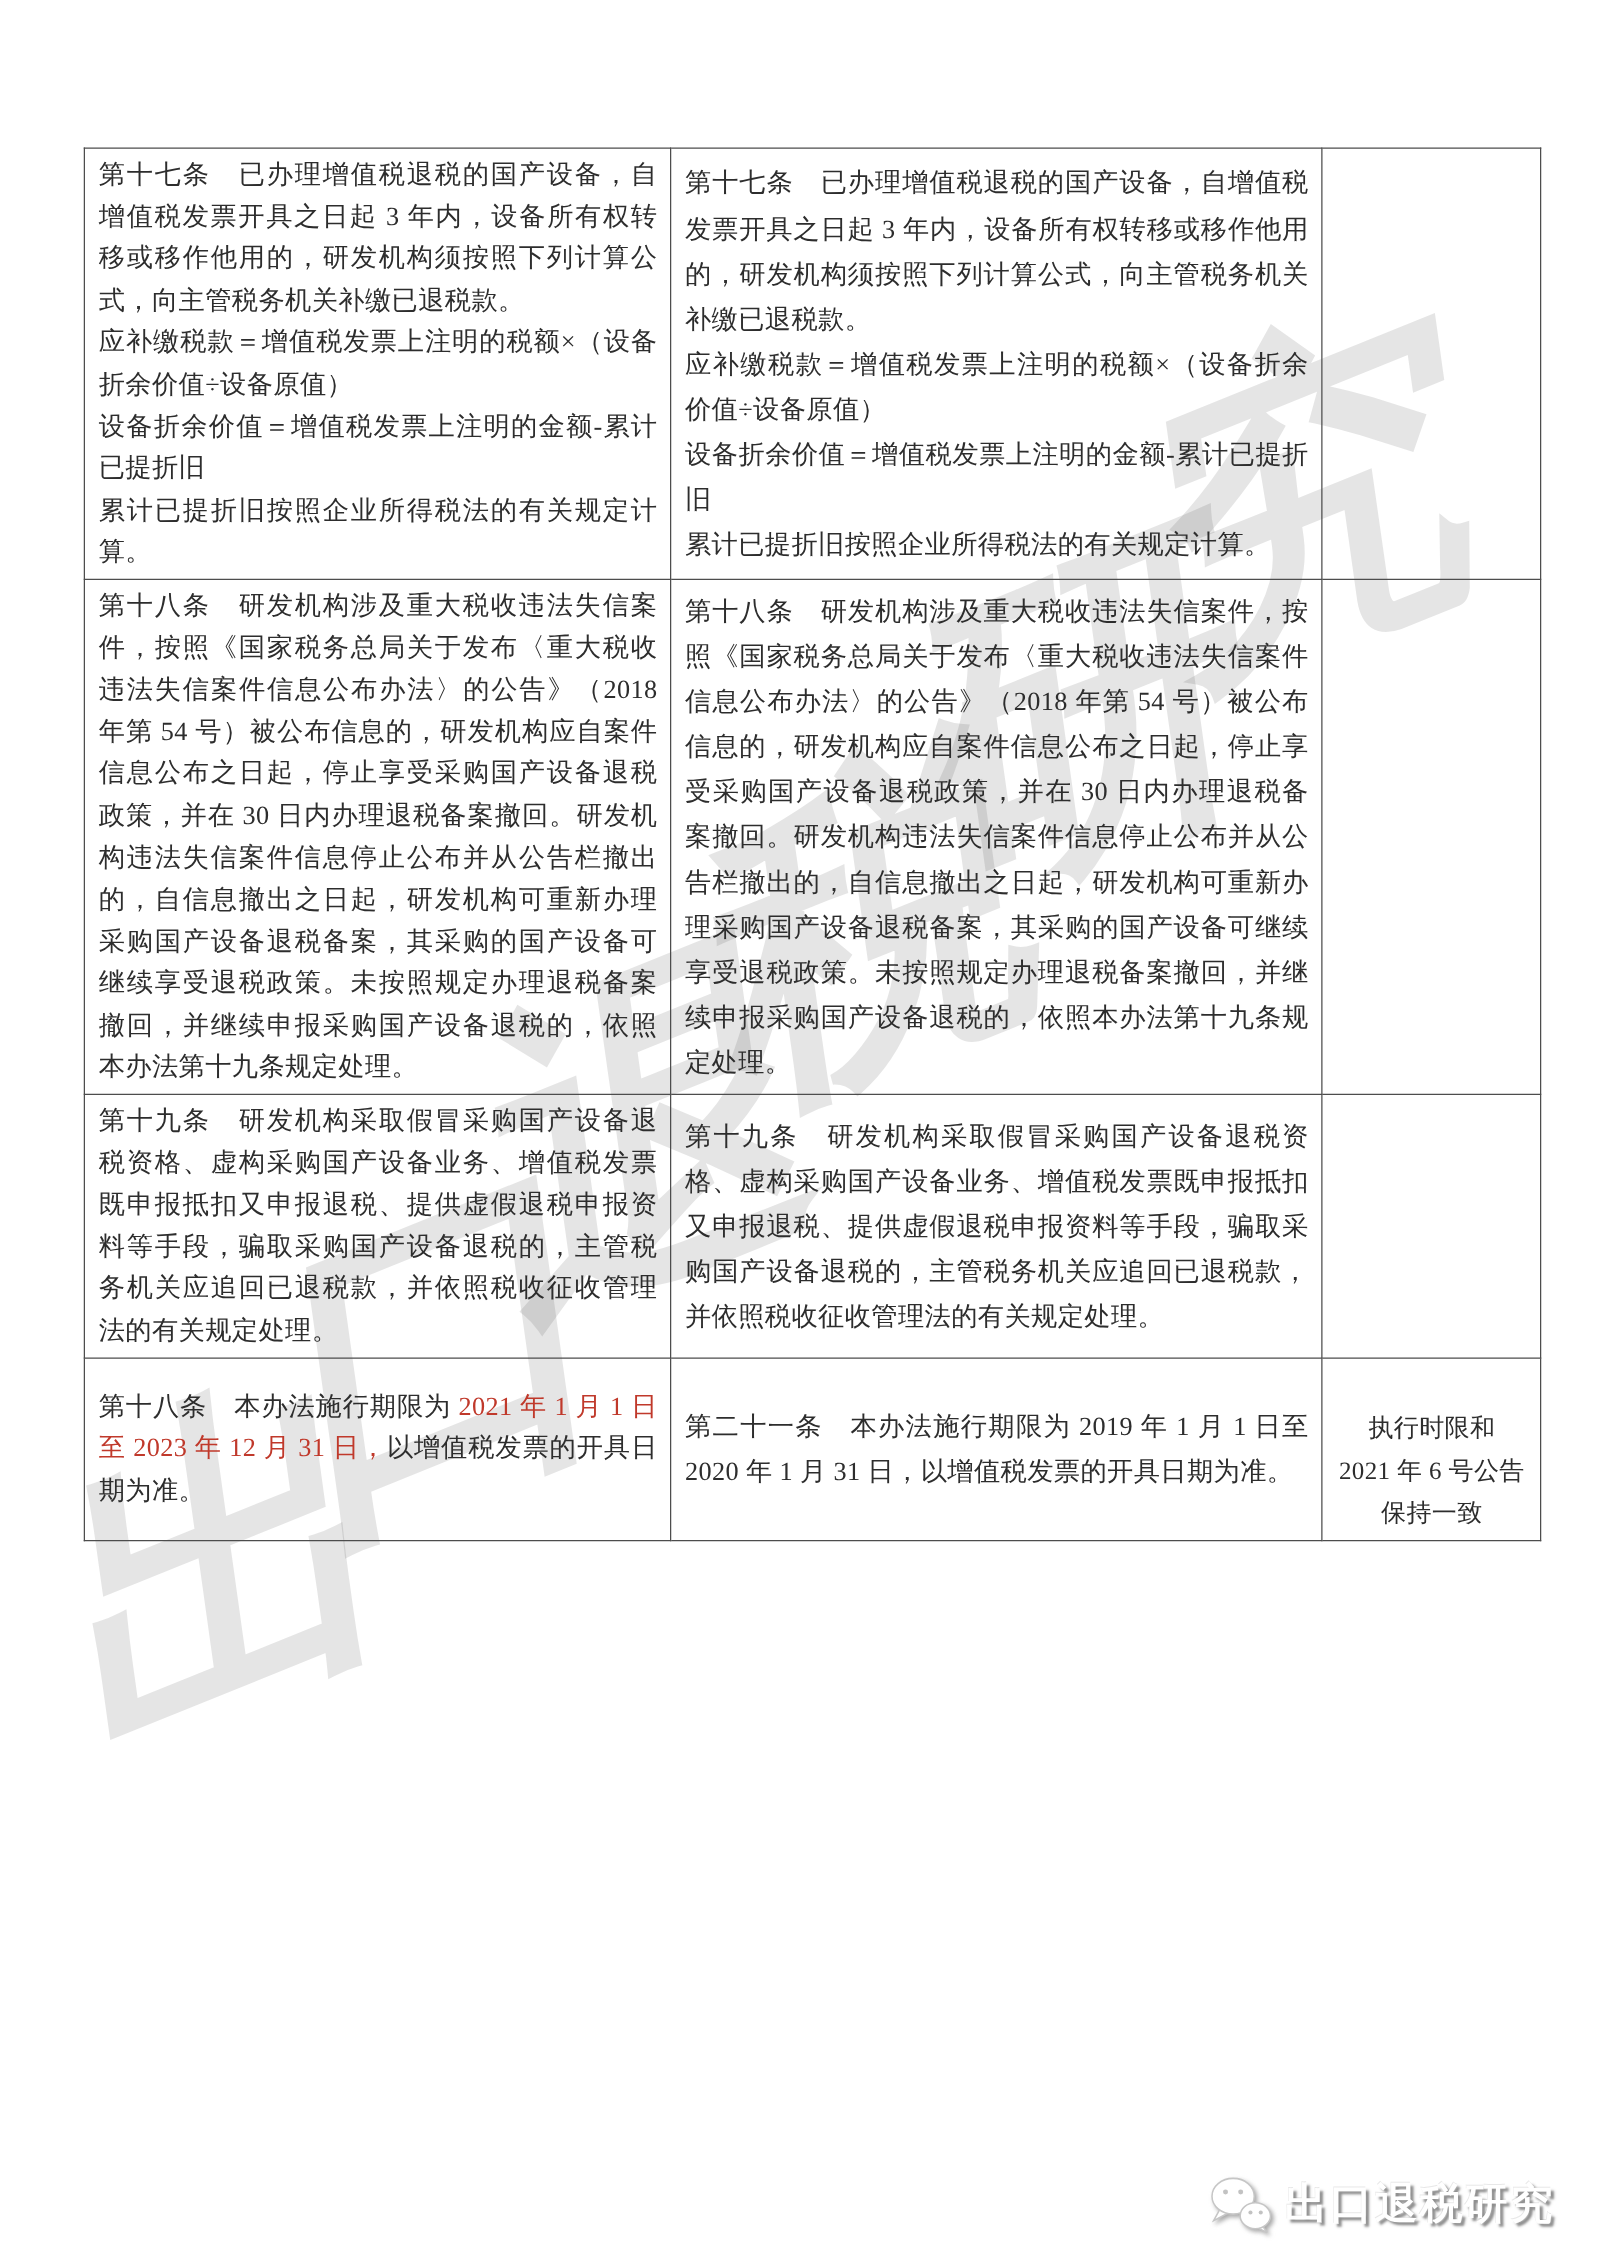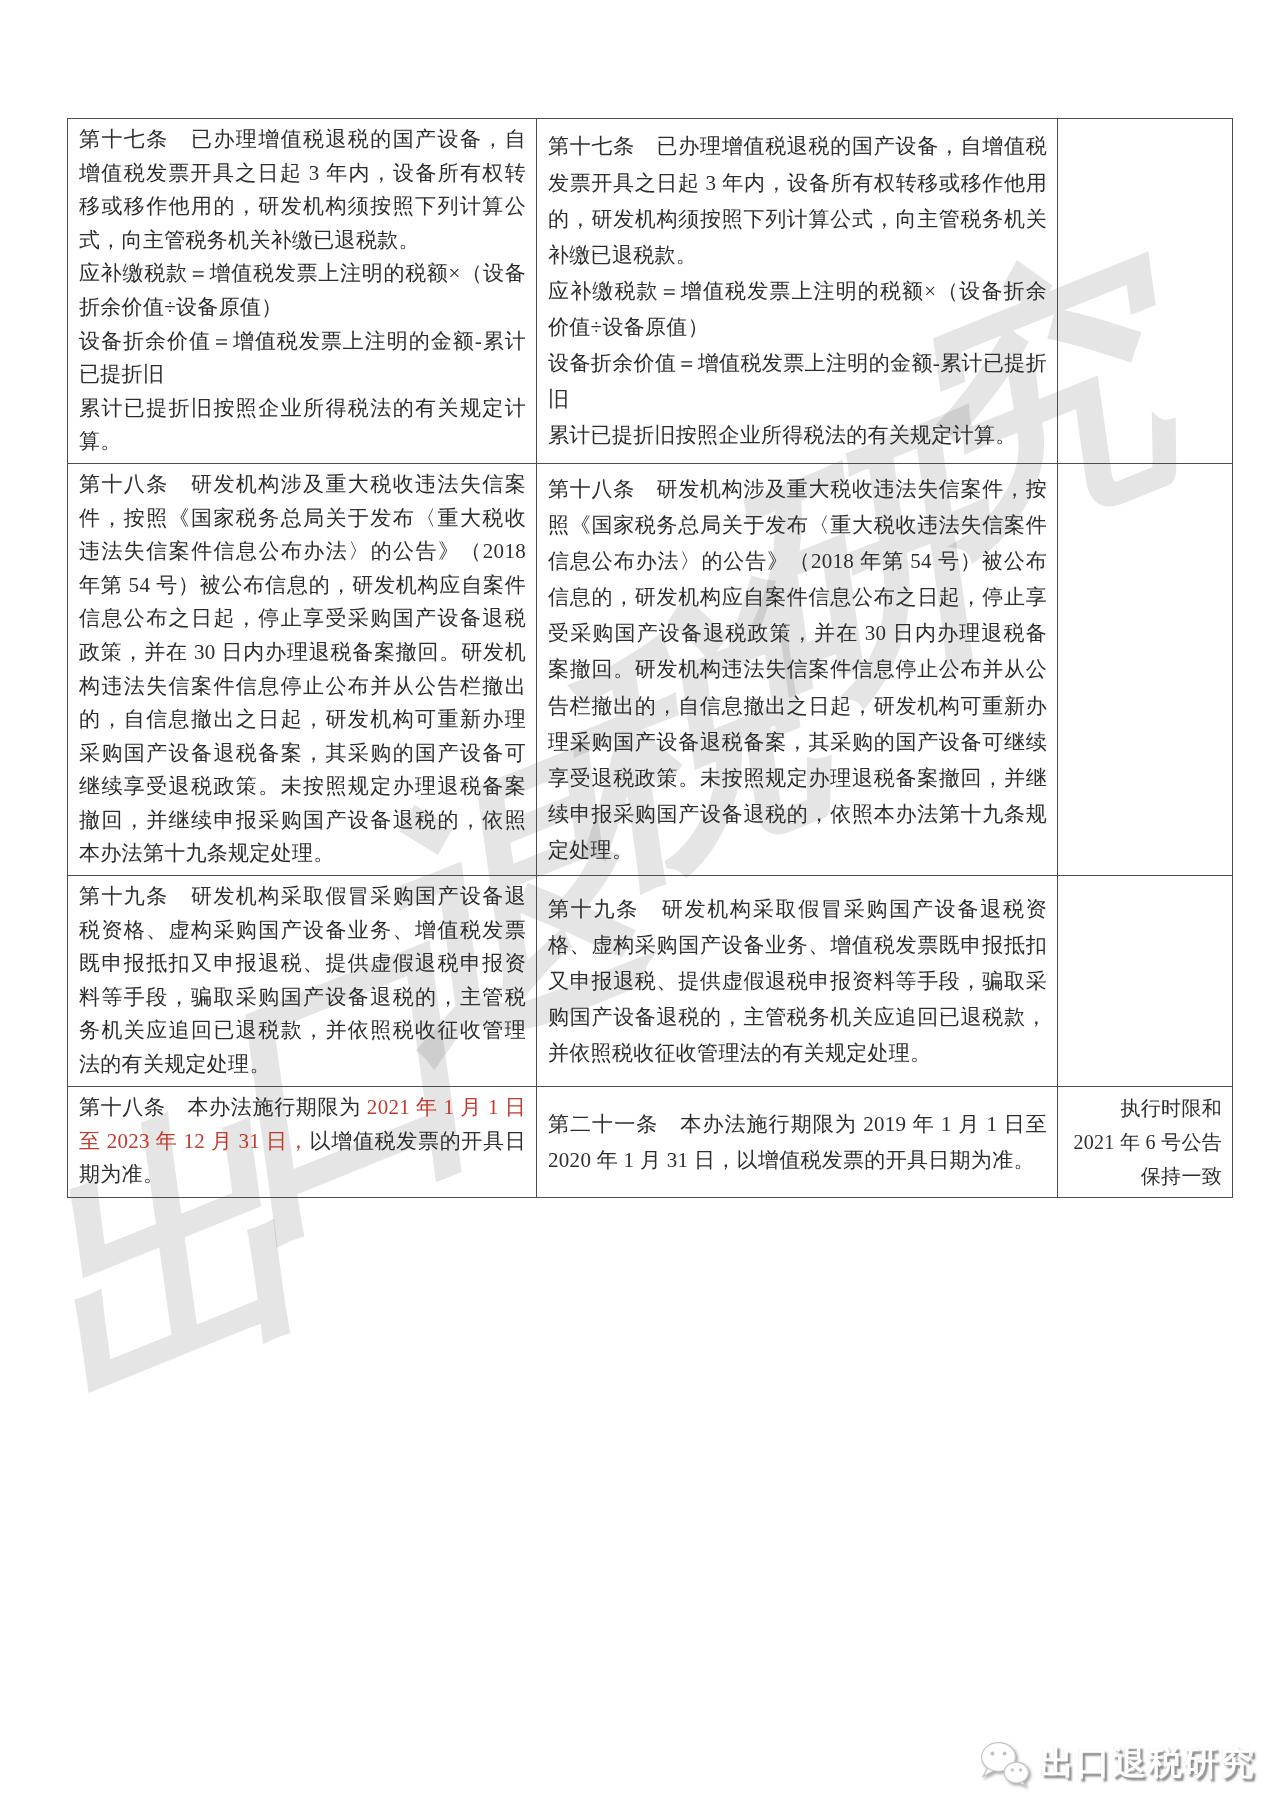--- a/index.html
+++ b/index.html
@@ -30,25 +30,25 @@
     padding:4px 10px 4px 11px;background:transparent;
   }
   tr.r1{height:335px;} tr.r2{height:409px;margin-top:32px;} tr.r3{height:203px;}
   tr.r4{height:73px;}  tr.r5{height:102px;}
   .cell{
     white-space:pre-line;text-align:justify;
     font-size:21px;line-height:1.6;color:#2d2d2d;
     letter-spacing:0.3px;
   }
   td.col-right .cell{line-height:1.72;}
-  td.col-note .cell{font-size:20px;line-height:1.7;text-align:right;}
+  td.col-note .cell{font-size:20px;line-height:1.7;text-align:center;margin-top:35px;}
   .red{color:#c0392b;}
   
   .brand{
-    position:absolute;top:1737px;right:24px;height:52px;
+    position:absolute;top:1737px;right:36px;height:52px;
     display:flex;align-items:center;gap:9px;
   }
   .brand .wicon{filter:drop-shadow(2px 2px 1.5px rgba(110,110,110,0.6));}
   .brand .btxt{
     font-family:"Liberation Sans","DejaVu Sans",sans-serif;
     font-size:34px;font-weight:bold;color:#ffffff;letter-spacing:2px;
     text-shadow:2.5px 2.5px 2px rgba(120,120,120,0.85), -0.5px -0.5px 0 #e8e8e8;
   }
 </style>
 </head>

